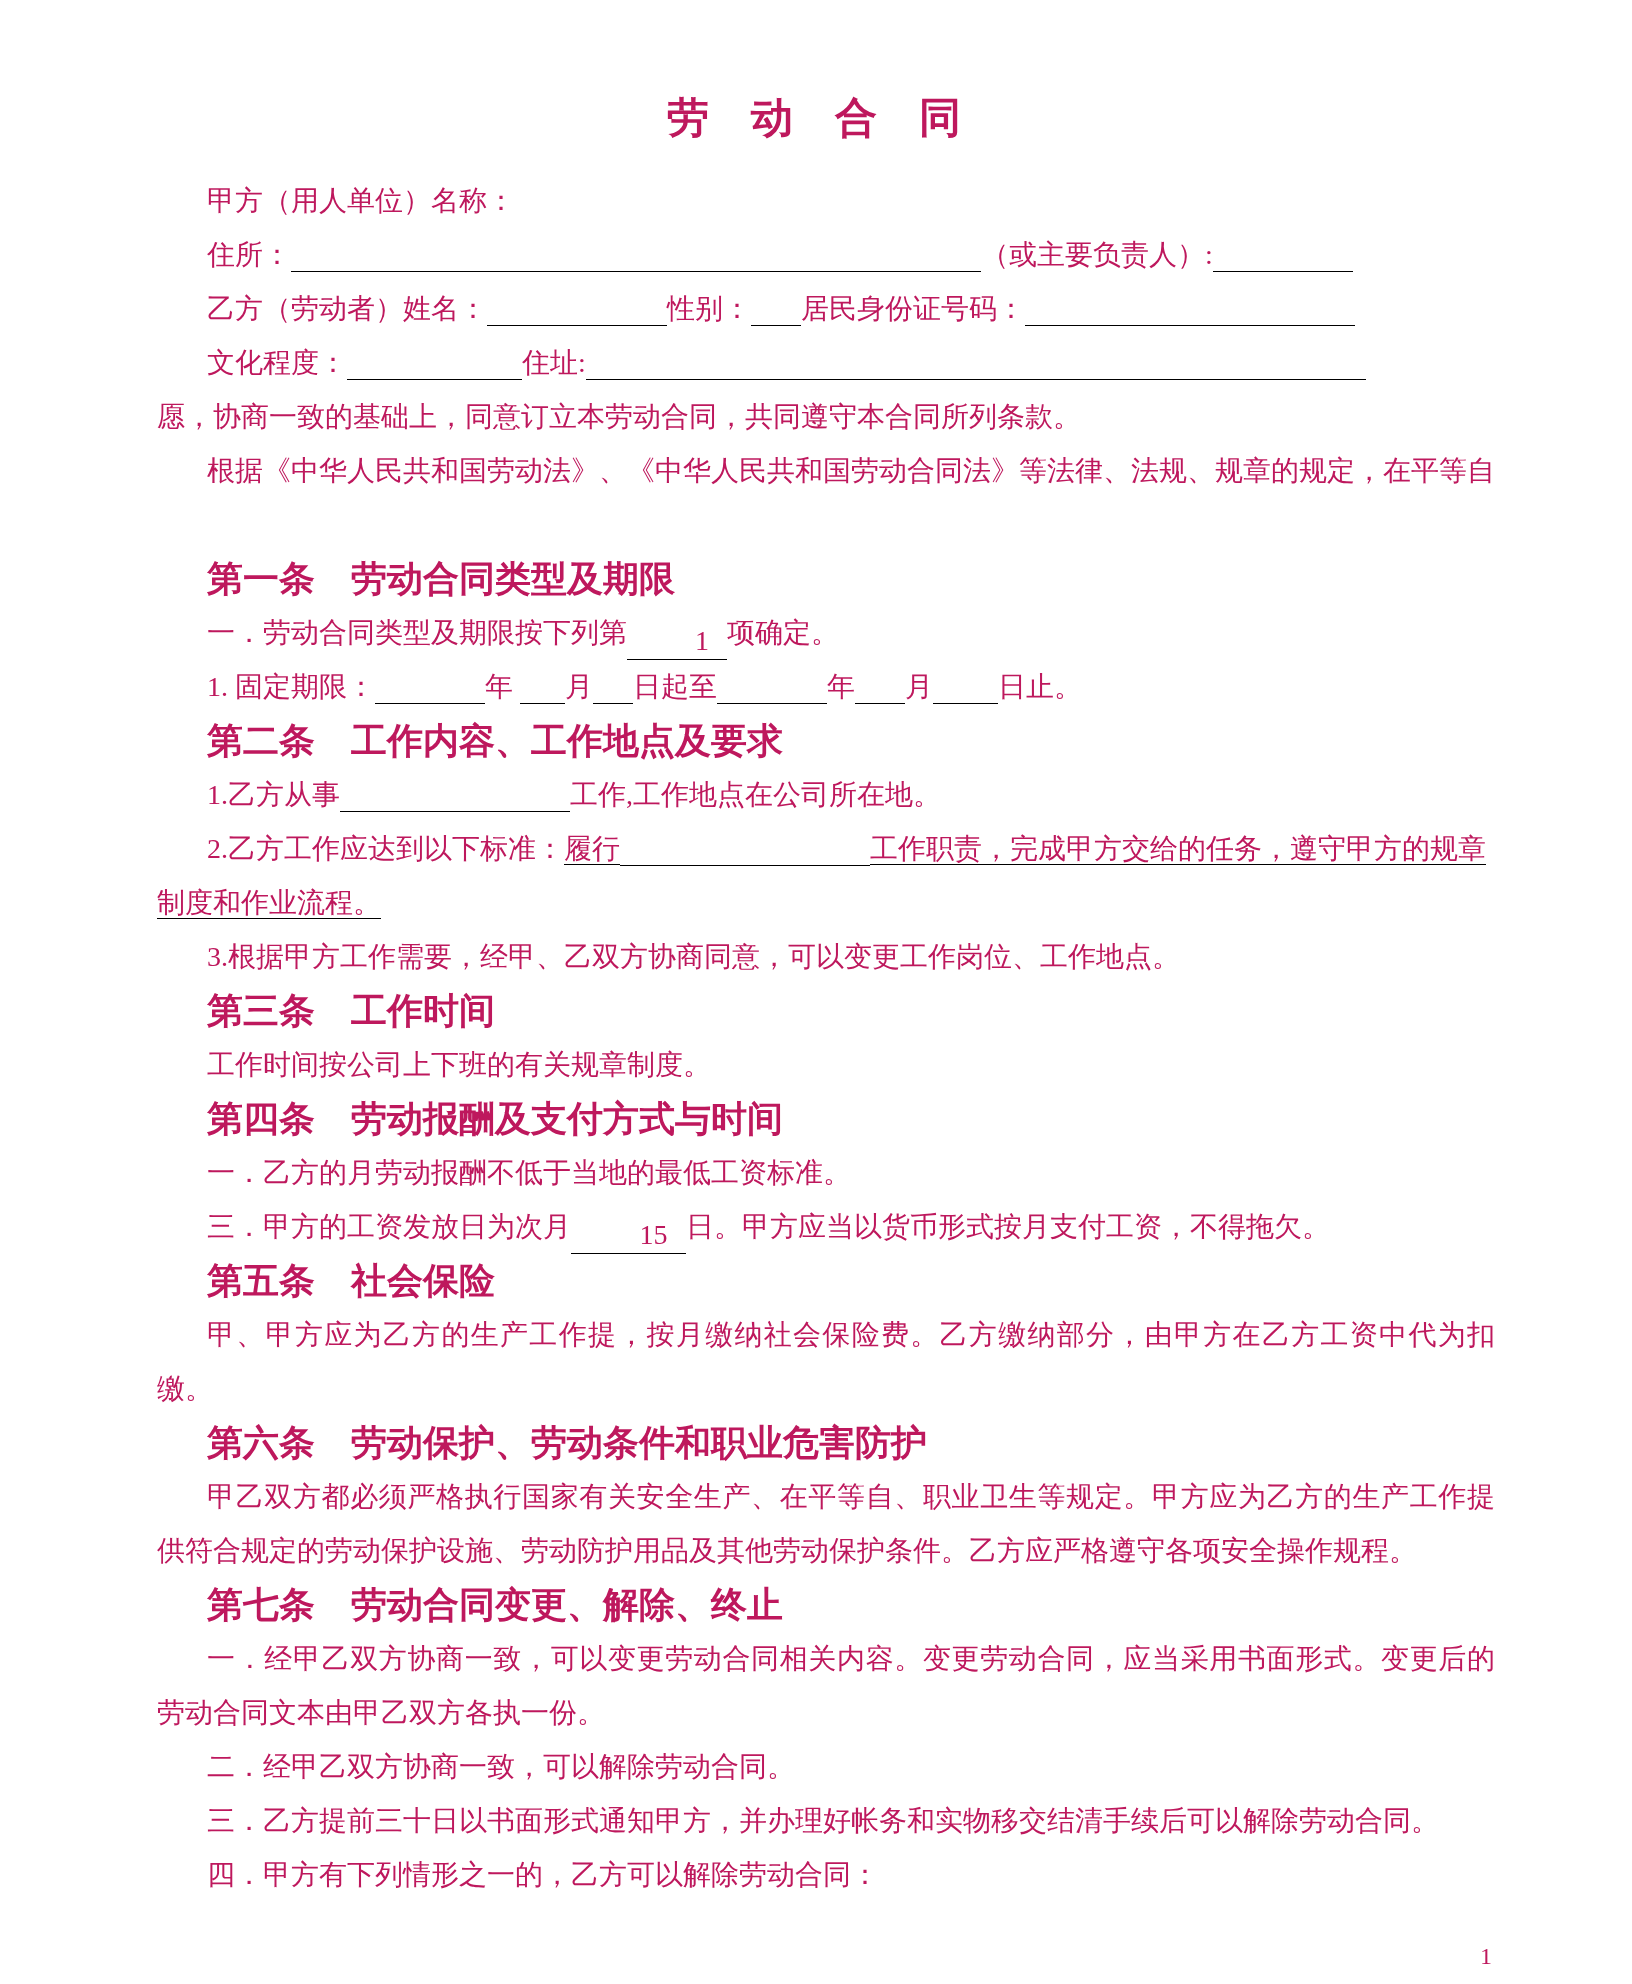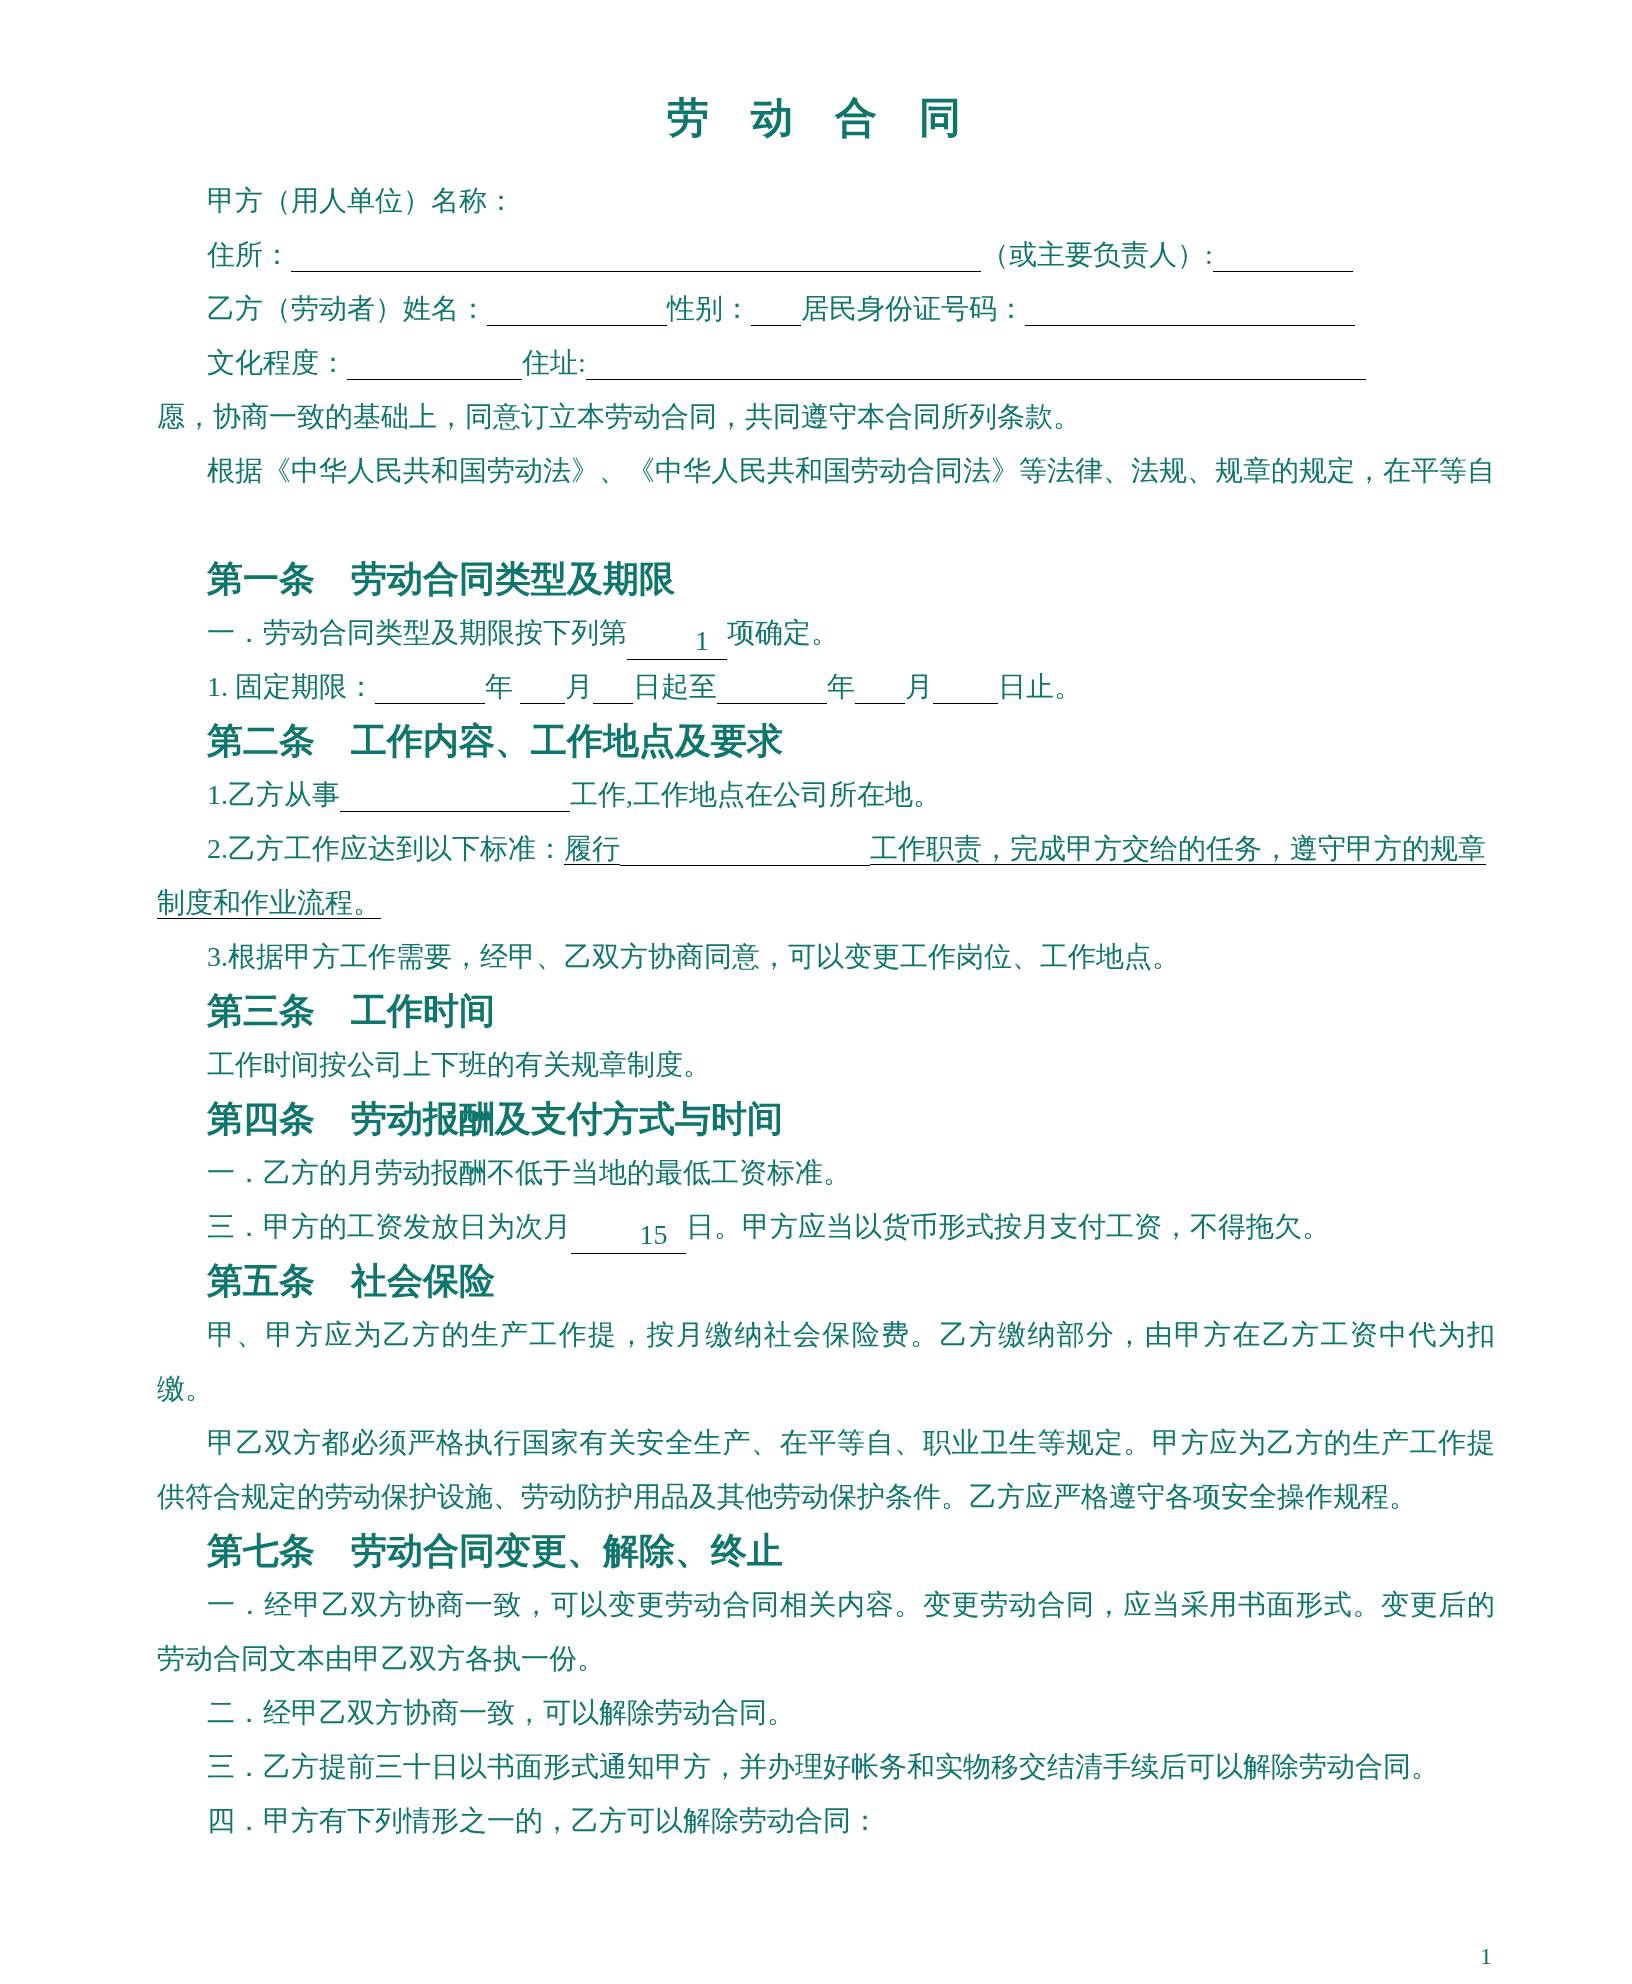--- a/index.html
+++ b/index.html
@@ -1,21 +1,21 @@
 <!DOCTYPE html>
 <html><head>
 <meta charset="utf-8">
 <style>
   html,body{margin:0;padding:0;background:#ffffff;}
   .page{
     position:relative;
     width:1632px;height:1984px;
     box-sizing:border-box;
     padding:88px 137px 0 133px;
-    background:#ffffff;color:#0f766e;
+    background:#ffffff;color:#be185d;
     font-family:"Liberation Serif","DejaVu Serif",serif;
     font-size:28px;
     overflow:hidden;
   }
   .title{
     margin:0 0 26px 0;
     font-size:42px;font-weight:600;line-height:60px;
     text-align:center;
     font-family:"Liberation Serif","DejaVu Serif",serif;
   }
@@ -71,20 +71,21 @@
   <div class="ln ind"><span>工作时间按公司上下班的有关规章制度。</span></div>
 
   <div class="ln ind hd"><span>第四条　劳动报酬及支付方式与时间</span></div>
   <div class="ln ind"><span>一．乙方的月劳动报酬不低于当地的最低工资标准。</span></div>
   <div class="ln ind"><span>三．甲方的工资发放日为次月</span><span class="blank w115">15</span><span>日。甲方应当以货币形式按月支付工资，不得拖欠。</span></div>
 
   <div class="ln ind hd"><span>第五条　社会保险</span></div>
   <div class="ln ind just"><span>甲、甲方应为乙方的生产工作提，按月缴纳社会保险费。乙方缴纳部分，由甲方在乙方工资中代为扣</span></div>
   <div class="ln"><span>缴。</span></div>
 
+  <div class="ln ind hd"><span>第六条　劳动保护、劳动条件和职业危害防护</span></div>
   <div class="ln ind just"><span>甲乙双方都必须严格执行国家有关安全生产、在平等自、职业卫生等规定。甲方应为乙方的生产工作提</span></div>
   <div class="ln"><span>供符合规定的劳动保护设施、劳动防护用品及其他劳动保护条件。乙方应严格遵守各项安全操作规程。</span></div>
 
   <div class="ln ind hd"><span>第七条　劳动合同变更、解除、终止</span></div>
   <div class="ln ind just"><span>一．经甲乙双方协商一致，可以变更劳动合同相关内容。变更劳动合同，应当采用书面形式。变更后的</span></div>
   <div class="ln"><span>劳动合同文本由甲乙双方各执一份。</span></div>
   <div class="ln ind"><span>二．经甲乙双方协商一致，可以解除劳动合同。</span></div>
   <div class="ln ind"><span>三．乙方提前三十日以书面形式通知甲方，并办理好帐务和实物移交结清手续后可以解除劳动合同。</span></div>
   <div class="ln ind"><span>四．甲方有下列情形之一的，乙方可以解除劳动合同：</span></div>
 

